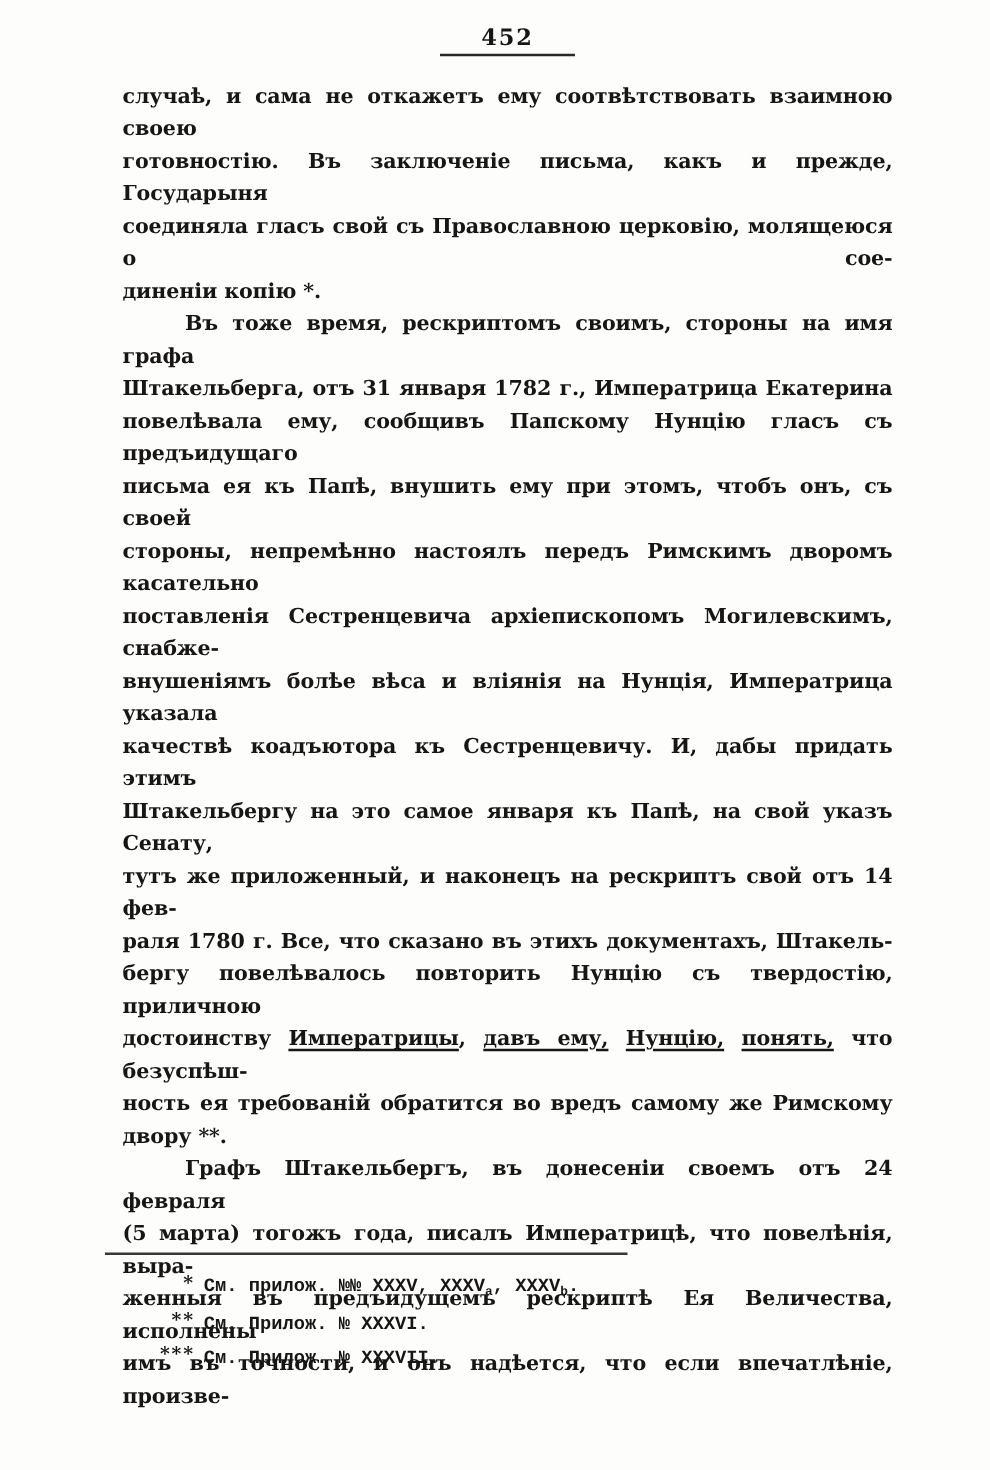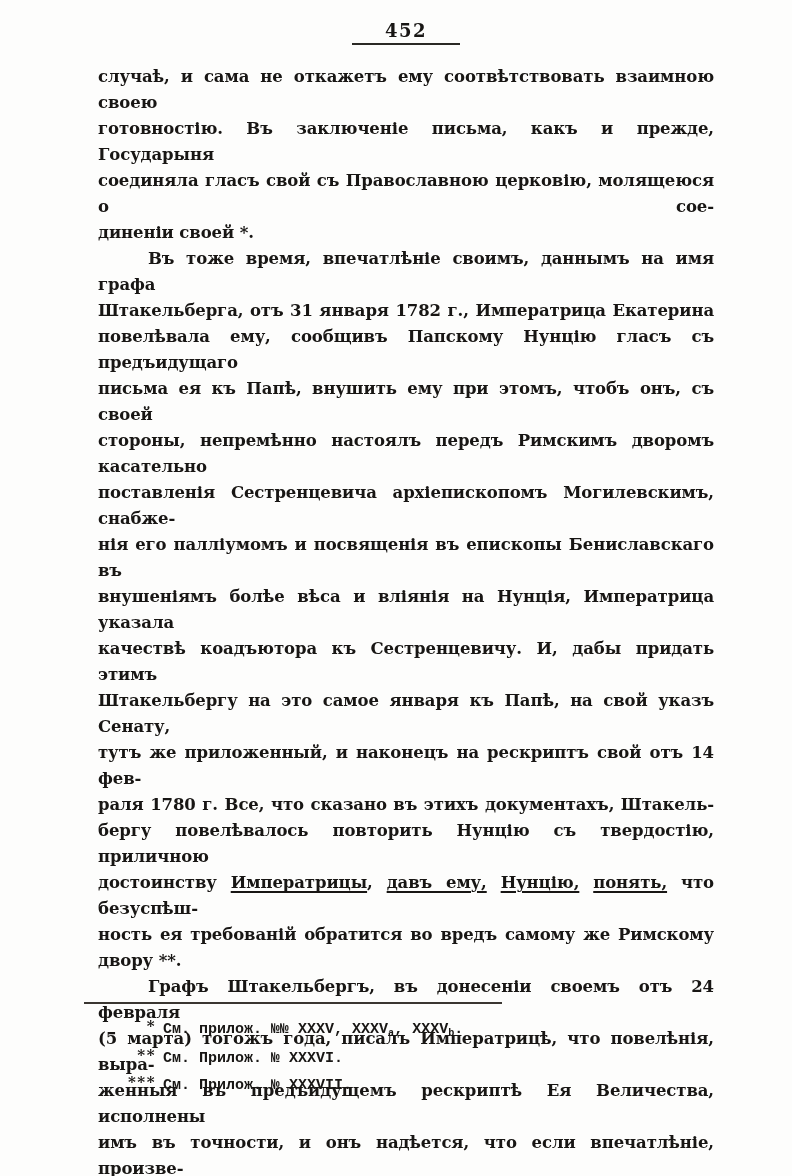--- a/index.html
+++ b/index.html
@@ -42,30 +42,29 @@
   <div class="header">
     <span class="pagenum">452</span>
     <div class="pagenum-rule"></div>
   </div>
 
   <div class="text-block">
       <div class="para">
         <div class="line">случаѣ, и сама не откажетъ ему соотвѣтствовать взаимною своею</div>
         <div class="line">готовностію. Въ заключеніе письма, какъ и прежде, Государыня</div>
         <div class="line">соединяла гласъ свой съ Православною церковію, молящеюся о сое-</div>
-        <div class="line end">диненіи своей *.</div>
+        <div class="line end">диненіи копію *.</div>
       </div>
       <div class="para">
-        <div class="line indent">Въ тоже время, впечатлѣніе своимъ, даннымъ на имя графа</div>
+        <div class="line indent">Въ тоже время, рескриптомъ своимъ, стороны на имя графа</div>
         <div class="line">Штакельберга, отъ 31 января 1782 г., Императрица Екатерина</div>
         <div class="line">повелѣвала ему, сообщивъ Папскому Нунцію гласъ съ предъидущаго</div>
         <div class="line">письма ея къ Папѣ, внушить ему при этомъ, чтобъ онъ, съ своей</div>
         <div class="line">стороны, непремѣнно настоялъ передъ Римскимъ дворомъ касательно</div>
         <div class="line">поставленія Сестренцевича архіепископомъ Могилевскимъ, снабже-</div>
-        <div class="line">нія его палліумомъ и посвященія въ епископы Бениславскаго въ</div>
         <div class="line">внушеніямъ болѣе вѣса и вліянія на Нунція, Императрица указала</div>
         <div class="line">качествѣ коадъютора къ Сестренцевичу. И, дабы придать этимъ</div>
         <div class="line">Штакельбергу на это самое января къ Папѣ, на свой указъ Сенату,</div>
         <div class="line">тутъ же приложенный, и наконецъ на рескриптъ свой отъ 14 фев-</div>
         <div class="line">раля 1780 г. Все, что сказано въ этихъ документахъ, Штакель-</div>
         <div class="line">бергу повелѣвалось повторить Нунцію съ твердостію, приличною</div>
         <div class="line"><span>достоинству </span><span class="u">Императрицы</span><span>, </span><span class="u">давъ ему,</span><span> </span><span class="u">Нунцію,</span><span> </span><span class="u">понять,</span><span> что безуспѣш-</span></div>
         <div class="line">ность ея требованій обратится во вредъ самому же Римскому</div>
         <div class="line end">двору **.</div>
       </div>

